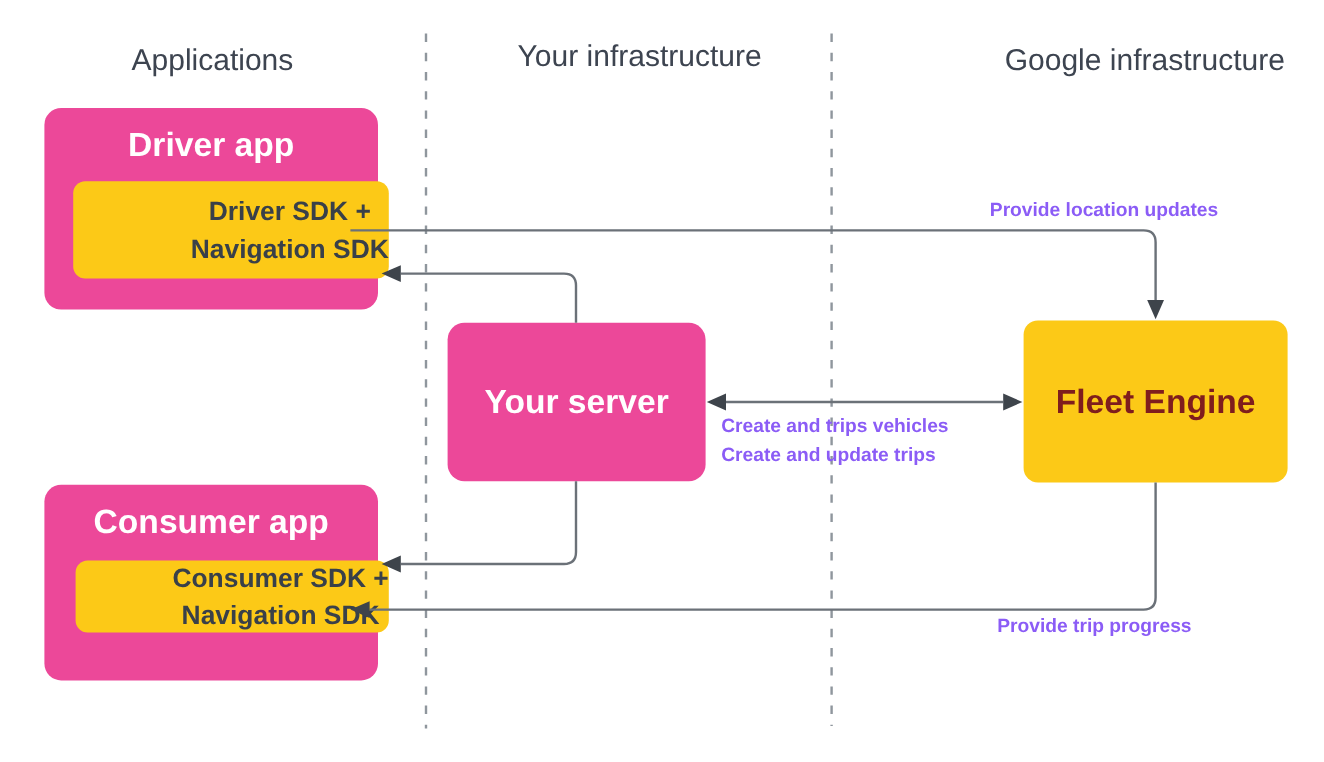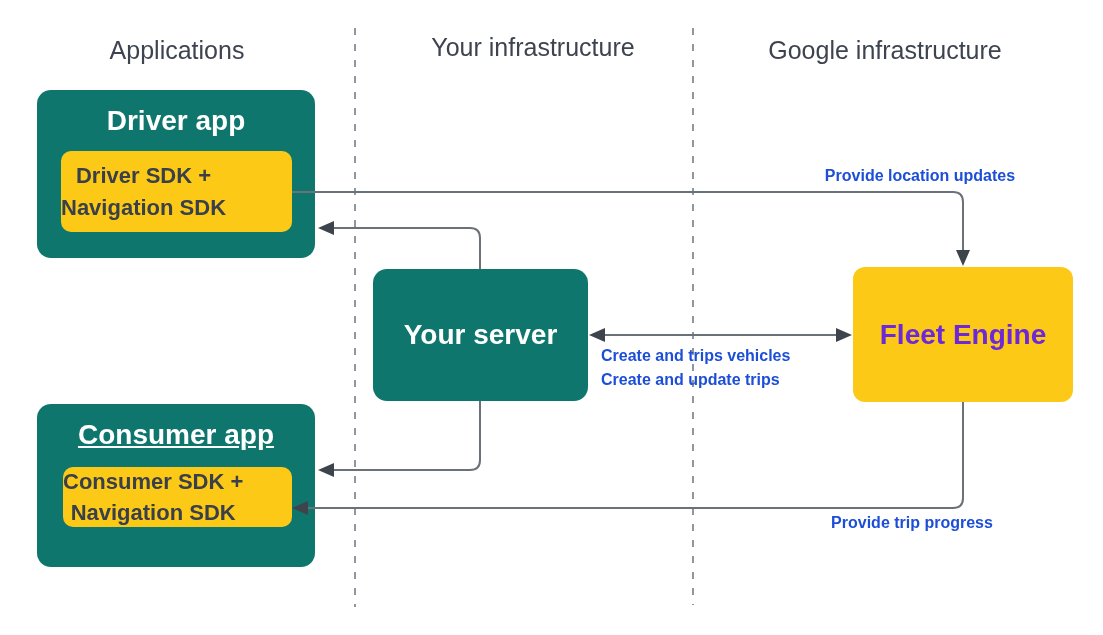--- a/index.html
+++ b/index.html
@@ -19,39 +19,40 @@
     font-size: 25px;
     font-weight: 400;
     color: #3d4450;
     white-space: nowrap;
     z-index: 3;
   }
 
   
   .node-blue {
     position: absolute;
-    background: #0f766e;
+    background: #ec4899;
     border-radius: 14px;
     z-index: 1;
   }
   .node-title {
     text-align: center;
     font-weight: 700;
     color: #ffffff;
     font-size: 28px;
     line-height: 1.15;
   }
   .node-yellow {
     position: absolute;
     background: #fcc917;
     border-radius: 10px;
     display: flex;
     align-items: center;
-    justify-content: flex-start;
+    justify-content: flex-end;
     z-index: 2;
+    padding-left: 32px;
   }
   .sdk-label {
     font-size: 22px;
     font-weight: 700;
     color: #394049;
     text-align: center;
     line-height: 1.42;
     white-space: pre-line;
   }
   .node-center {
@@ -61,67 +62,67 @@
   }
   .yellow-big {
     position: absolute;
     background: #fcc917;
     border-radius: 12px;
     display: flex;
     align-items: center;
     justify-content: center;
     z-index: 1;
   }
-  .yellow-big .big-title { color: #6d28d9; }
+  .yellow-big .big-title { color: #7f1d1d; }
   .big-title {
     font-size: 28px;
     font-weight: 700;
     text-align: center;
   }
   .white-title { color: #ffffff; }
 
   
   #wires {
     position: absolute;
     left: 0; top: 0;
     z-index: 2;
     pointer-events: none;
   }
 
   
   .edge-label {
     position: absolute;
     font-size: 16px;
     font-weight: 700;
-    color: #1d4ed8;
+    color: #8b5cf6;
     white-space: pre-line;
     line-height: 24px;
     z-index: 3;
   }
   .centered { transform: translateX(-50%); white-space: nowrap; }
 </style>
 </head>
 <body>
 
 <div id="stage">
 
   <div class="col-header" style="left:533px; top:33px;">Your infrastructure</div>
   <div class="col-header" style="left:177px; top:36px;">Applications</div>
-  <div class="col-header" style="left:885px; top:36px;text-align:right;">Google infrastructure</div>
+  <div class="col-header" style="left:954px; top:36px;text-align:right;">Google infrastructure</div>
 
   <div class="node-blue" style="left:37px; top:90px; width:278px; height:168px;">
     <div class="node-title" style="margin-top:15px;">Driver app</div>
     <div class="node-yellow" style="left:24px; top:61px; width:231px; height:81px;">
       <div class="sdk-label">Driver SDK +
 Navigation SDK</div>
     </div>
   </div>
 
   <div class="node-blue" style="left:37px; top:404px; width:278px; height:163px;">
-    <div class="node-title" style="margin-top:15px;text-decoration:underline;">Consumer app</div>
+    <div class="node-title" style="margin-top:15px;">Consumer app</div>
     <div class="node-yellow" style="left:26px; top:63px; width:229px; height:60px;">
       <div class="sdk-label">Consumer SDK +
 Navigation SDK</div>
     </div>
   </div>
 
   <div class="node-blue node-center" style="left:373px; top:269px; width:215px; height:132px;">
     <div class="big-title white-title">Your server</div>
   </div>
 

